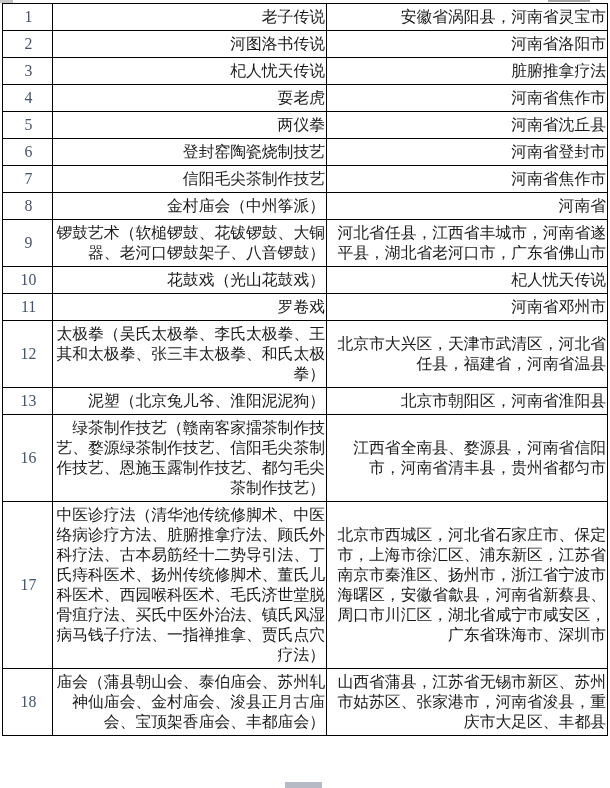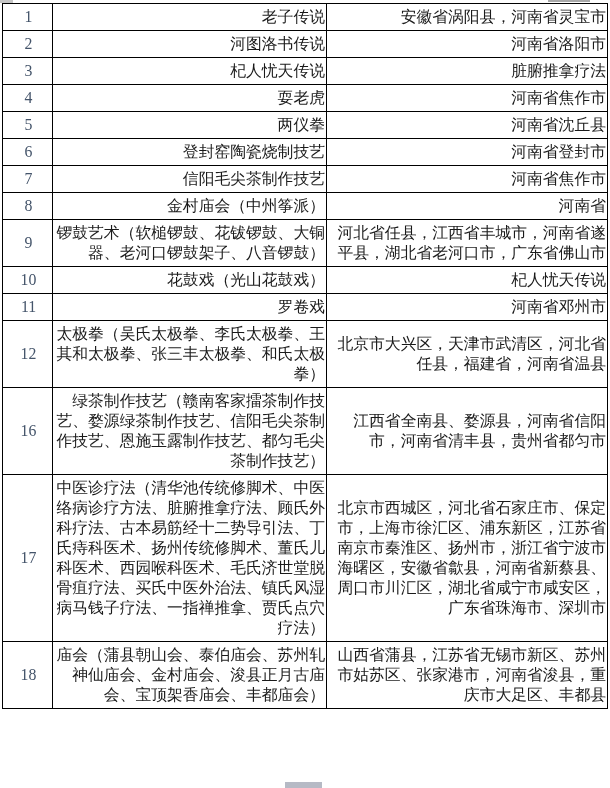--- a/index.html
+++ b/index.html
@@ -133,20 +133,25 @@
     <td class="cell-index">11</td>
     <td class="cell-name">罗卷戏</td>
     <td class="cell-location">河南省邓州市</td>
   </tr>
       <tr>
     <td class="cell-index">12</td>
     <td class="cell-name">太极拳（吴氏太极拳、李氏太极拳、王其和太极拳、张三丰太极拳、和氏太极拳）</td>
     <td class="cell-location">北京市大兴区，天津市武清区，河北省任县，福建省，河南省温县</td>
   </tr>
       <tr>
+    <td class="cell-index">13</td>
+    <td class="cell-name">泥塑（北京兔儿爷、淮阳泥泥狗）</td>
+    <td class="cell-location">北京市朝阳区，河南省淮阳县</td>
+  </tr>
+      <tr>
     <td class="cell-index">16</td>
     <td class="cell-name">绿茶制作技艺（赣南客家擂茶制作技艺、婺源绿茶制作技艺、信阳毛尖茶制作技艺、恩施玉露制作技艺、都匀毛尖茶制作技艺）</td>
     <td class="cell-location">江西省全南县、婺源县，河南省信阳市，河南省清丰县，贵州省都匀市</td>
   </tr>
       <tr>
     <td class="cell-index">17</td>
     <td class="cell-name">中医诊疗法（清华池传统修脚术、中医络病诊疗方法、脏腑推拿疗法、顾氏外科疗法、古本易筋经十二势导引法、丁氏痔科医术、扬州传统修脚术、董氏儿科医术、西园喉科医术、毛氏济世堂脱骨疽疗法、买氏中医外治法、镇氏风湿病马钱子疗法、一指禅推拿、贾氏点穴疗法）</td>
     <td class="cell-location">北京市西城区，河北省石家庄市、保定市，上海市徐汇区、浦东新区，江苏省南京市秦淮区、扬州市，浙江省宁波市海曙区，安徽省歙县，河南省新蔡县、周口市川汇区，湖北省咸宁市咸安区，广东省珠海市、深圳市</td>
   </tr>
       <tr>

